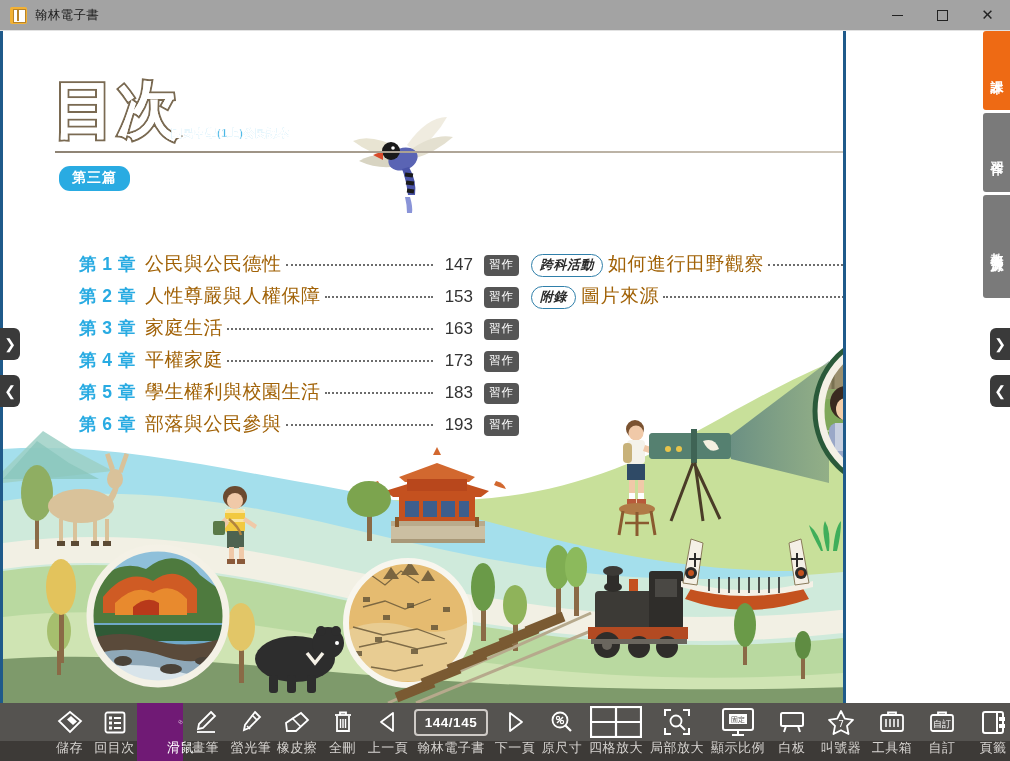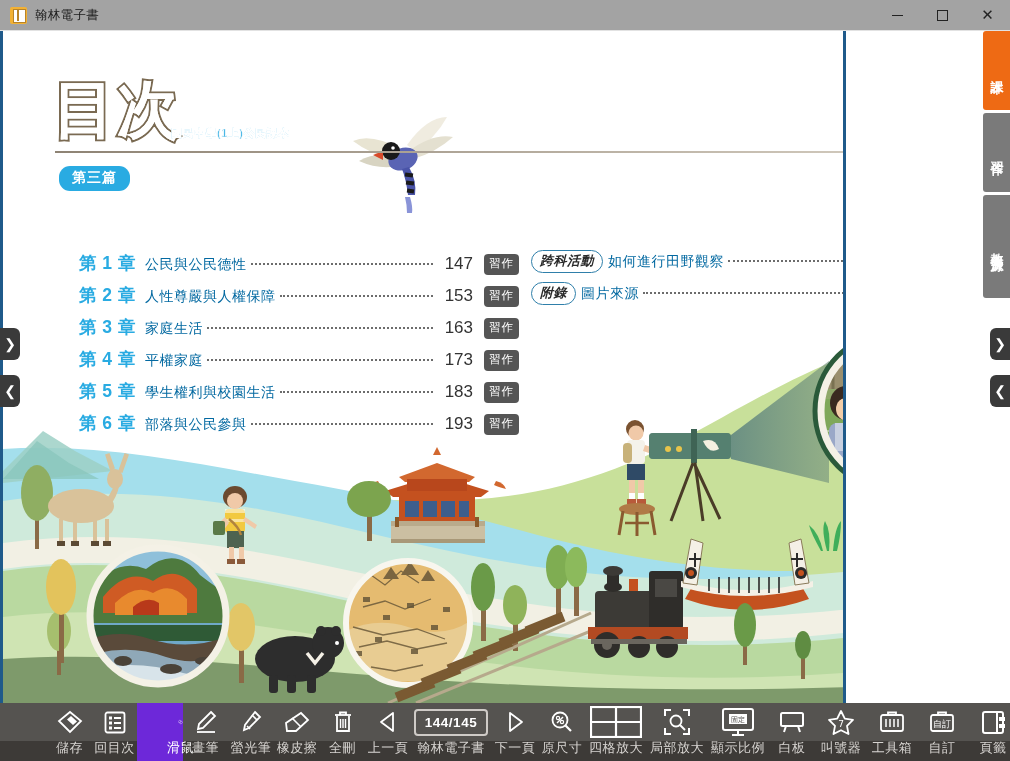--- a/index.html
+++ b/index.html
@@ -77,21 +77,21 @@
   }
 
   
   .toc-left { position: absolute; left: 56px; top: 220px; width: 460px; }
   .toc-right { position: absolute; left: 528px; top: 220px; width: 400px; }
   .toc-row { display: flex; align-items: baseline; height: 32px; }
   .ch-no {
     color: #29abe2; font-size: 17.5px; font-weight: bold;
     width: 66px; flex: none; letter-spacing: .5px; margin-left: 20px;
   }
-  .ch-title { color: #0369a1; font-size: 14px; letter-spacing: .5px; white-space: nowrap; }
+  .ch-title { color: #a16207; font-size: 19px; letter-spacing: .5px; white-space: nowrap; }
   .dots {
     flex: 1 1 auto; margin: 0 6px 0 4px; position: relative; top: -4px;
     border-bottom: 2.2px dotted #6c6c6c; min-width: 18px;
   }
   .pg { color: #333; font-size: 17px; font-family: "Liberation Sans", sans-serif;
         width: 34px; text-align: right; flex: none; }
   .wbtag {
     margin-left: 11px; background: #555; color: #fff; font-size: 11.5px;
     border-radius: 4px; padding: 2.5px 5px 3.5px; letter-spacing: 1px;
     flex: none; cursor: pointer; position: relative; top: -2px;
@@ -139,21 +139,21 @@
     align-items: center; cursor: pointer; flex: none;
   }
   .titem .ic {
     height: 38px; display: flex; align-items: center; justify-content: center;
     width: 100%; color: #fff;
   }
   .titem .lb {
     font-size: 13px; color: #d7d4d1; letter-spacing: .5px; line-height: 1;
     padding-bottom: 4px; white-space: nowrap;
   }
-  .titem.active { background: #6d28d9; padding-left: 41px; }
+  .titem.active { background: #701a75; padding-left: 41px; }
   .titem.active .lb { color: #fff; }
   .toolbar-labelbg {
     position: absolute; left: 0; bottom: 0; width: 1010px; height: 20px;
     background: #3d3a37; z-index: -1;
   }
   .pagebox {
     border: 2px solid #cfcbc7; border-radius: 4px; color: #fff;
     font-size: 13.5px; padding: 4px 9px; letter-spacing: .5px;
     font-family: "Liberation Sans", sans-serif;
     font-weight: bold;

